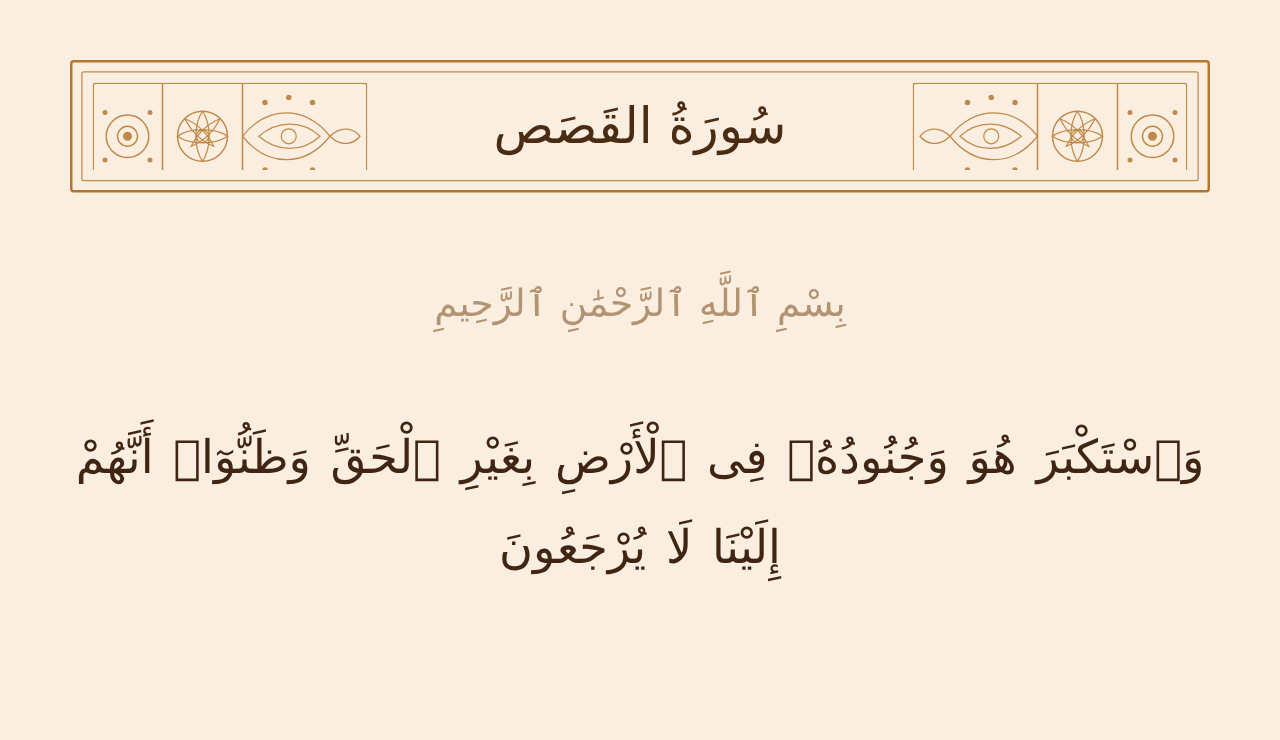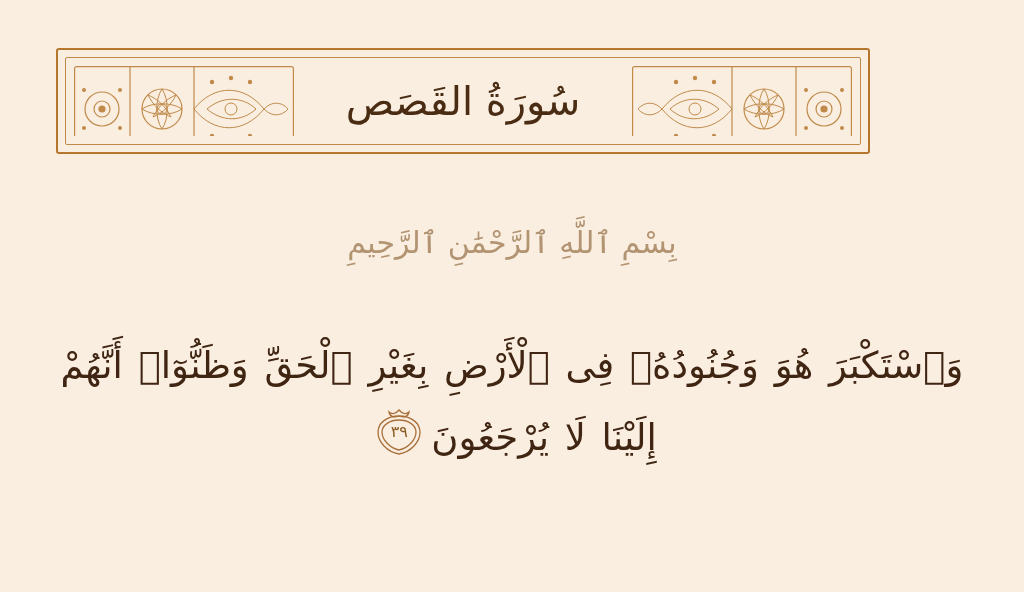--- a/index.html
+++ b/index.html
@@ -13,21 +13,21 @@
     font-family: "DejaVu Sans", sans-serif;
     overflow: hidden;
     position: relative;
   }
 
   
   .banner {
     position: absolute;
     left: 56px;
     top: 48px;
-    width: 814px;
+    width: 912px;
     height: 106px;
     border: 2px solid #b5762e;
     border-radius: 3px;
     box-sizing: border-box;
     background: #faeee1;
   }
   .banner-inner {
     position: absolute;
     left: 7px;
     top: 7px;
@@ -190,23 +190,14 @@
       </svg>
     </div>
 
     <div class="banner-title">سُورَةُ القَصَص</div>
   </div>
 </div>
 
 <div class="basmala">بِسْمِ ٱللَّهِ ٱلرَّحْمَٰنِ ٱلرَّحِيمِ</div>
 
 <div class="ayah">
-  <span>وَٱسْتَكْبَرَ هُوَ وَجُنُودُهُۥ فِى ٱلْأَرْضِ بِغَيْرِ ٱلْحَقِّ وَظَنُّوٓا۟ أَنَّهُمْ إِلَيْنَا لَا يُرْجَعُونَ</span><span class="ayah-number">
-    <svg width="52" height="52" viewBox="0 0 52 52">
-      <g fill="none" stroke="#a8703a" stroke-width="1.3">
-        <path d="M26 4 C30 9 34 8 36 6 C35 11 31 12 26 10 C21 12 17 11 16 6 C18 8 22 9 26 4Z"></path>
-        <path d="M26 10 C38 10 47 17 47 26 C47 36 38 46 26 48 C14 46 5 36 5 26 C5 17 14 10 26 10Z"></path>
-        <path d="M26 14 C35 14 43 19 43 26 C43 34 35 42 26 44 C17 42 9 34 9 26 C9 19 17 14 26 14Z"></path>
-      </g>
-    </svg>
-    <span class="num">٣٩</span>
-  </span>
+  <span>وَٱسْتَكْبَرَ هُوَ وَجُنُودُهُۥ فِى ٱلْأَرْضِ بِغَيْرِ ٱلْحَقِّ وَظَنُّوٓا۟ أَنَّهُمْ إِلَيْنَا لَا يُرْجَعُونَ</span>
 </div>
 
 </body></html>

